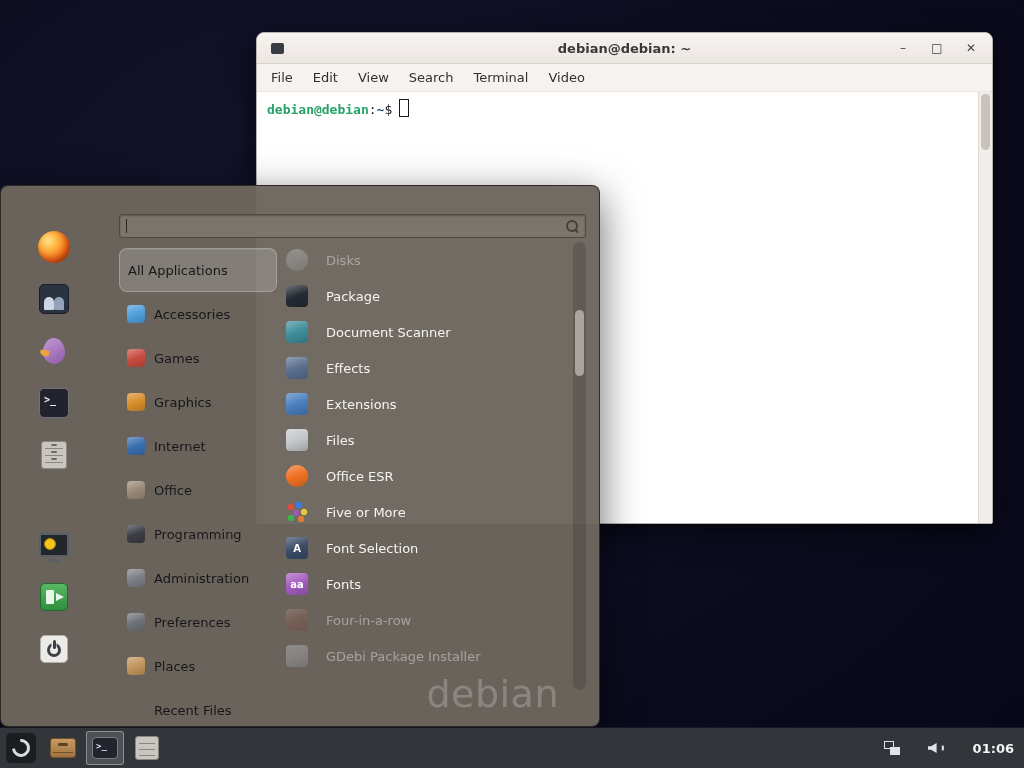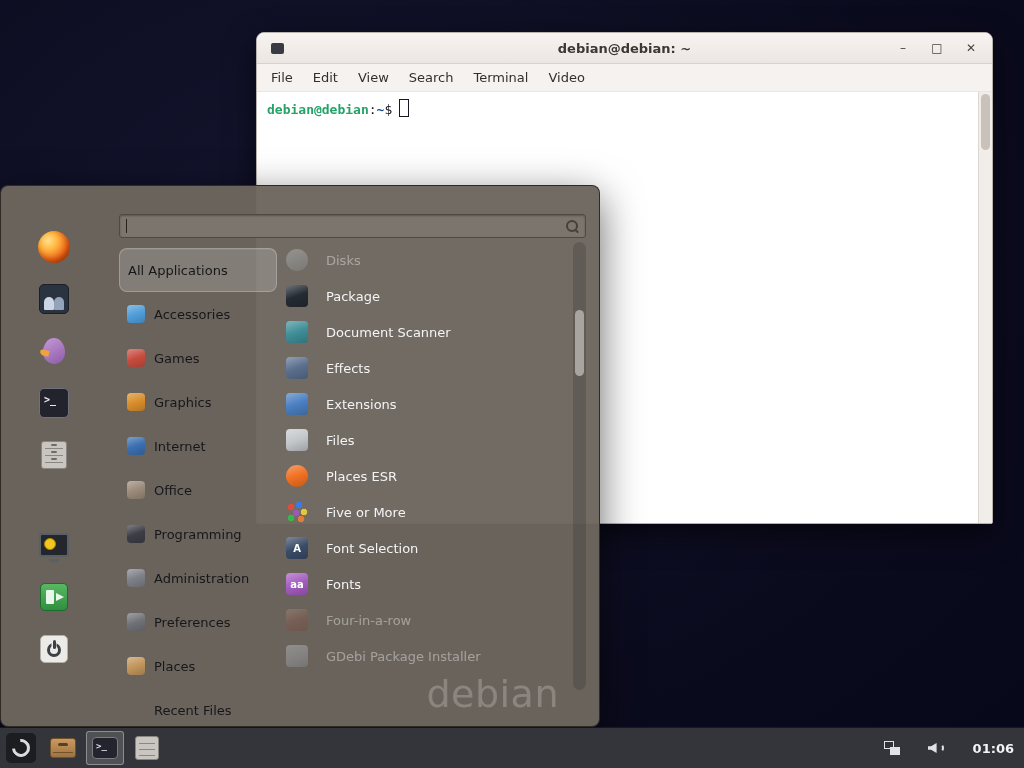--- a/index.html
+++ b/index.html
@@ -301,21 +301,21 @@
         <div class="app-item">
           <span class="app-icon" style="background-color: rgb(74, 127, 193);"></span>
           <span class="app-label">Extensions</span>
         </div>
         <div class="app-item">
           <span class="app-icon" style="background-color: rgb(196, 199, 202);"></span>
           <span class="app-label">Files</span>
         </div>
         <div class="app-item">
           <span class="app-icon round" style="background-color: rgb(240, 112, 33);"></span>
-          <span class="app-label">Places ESR</span>
+          <span class="app-label">Office ESR</span>
         </div>
         <div class="app-item">
           <span class="app-icon multi"></span>
           <span class="app-label">Five or More</span>
         </div>
         <div class="app-item">
           <span class="app-icon" style="background-color: rgb(58, 76, 104);">A</span>
           <span class="app-label">Font Selection</span>
         </div>
         <div class="app-item">

